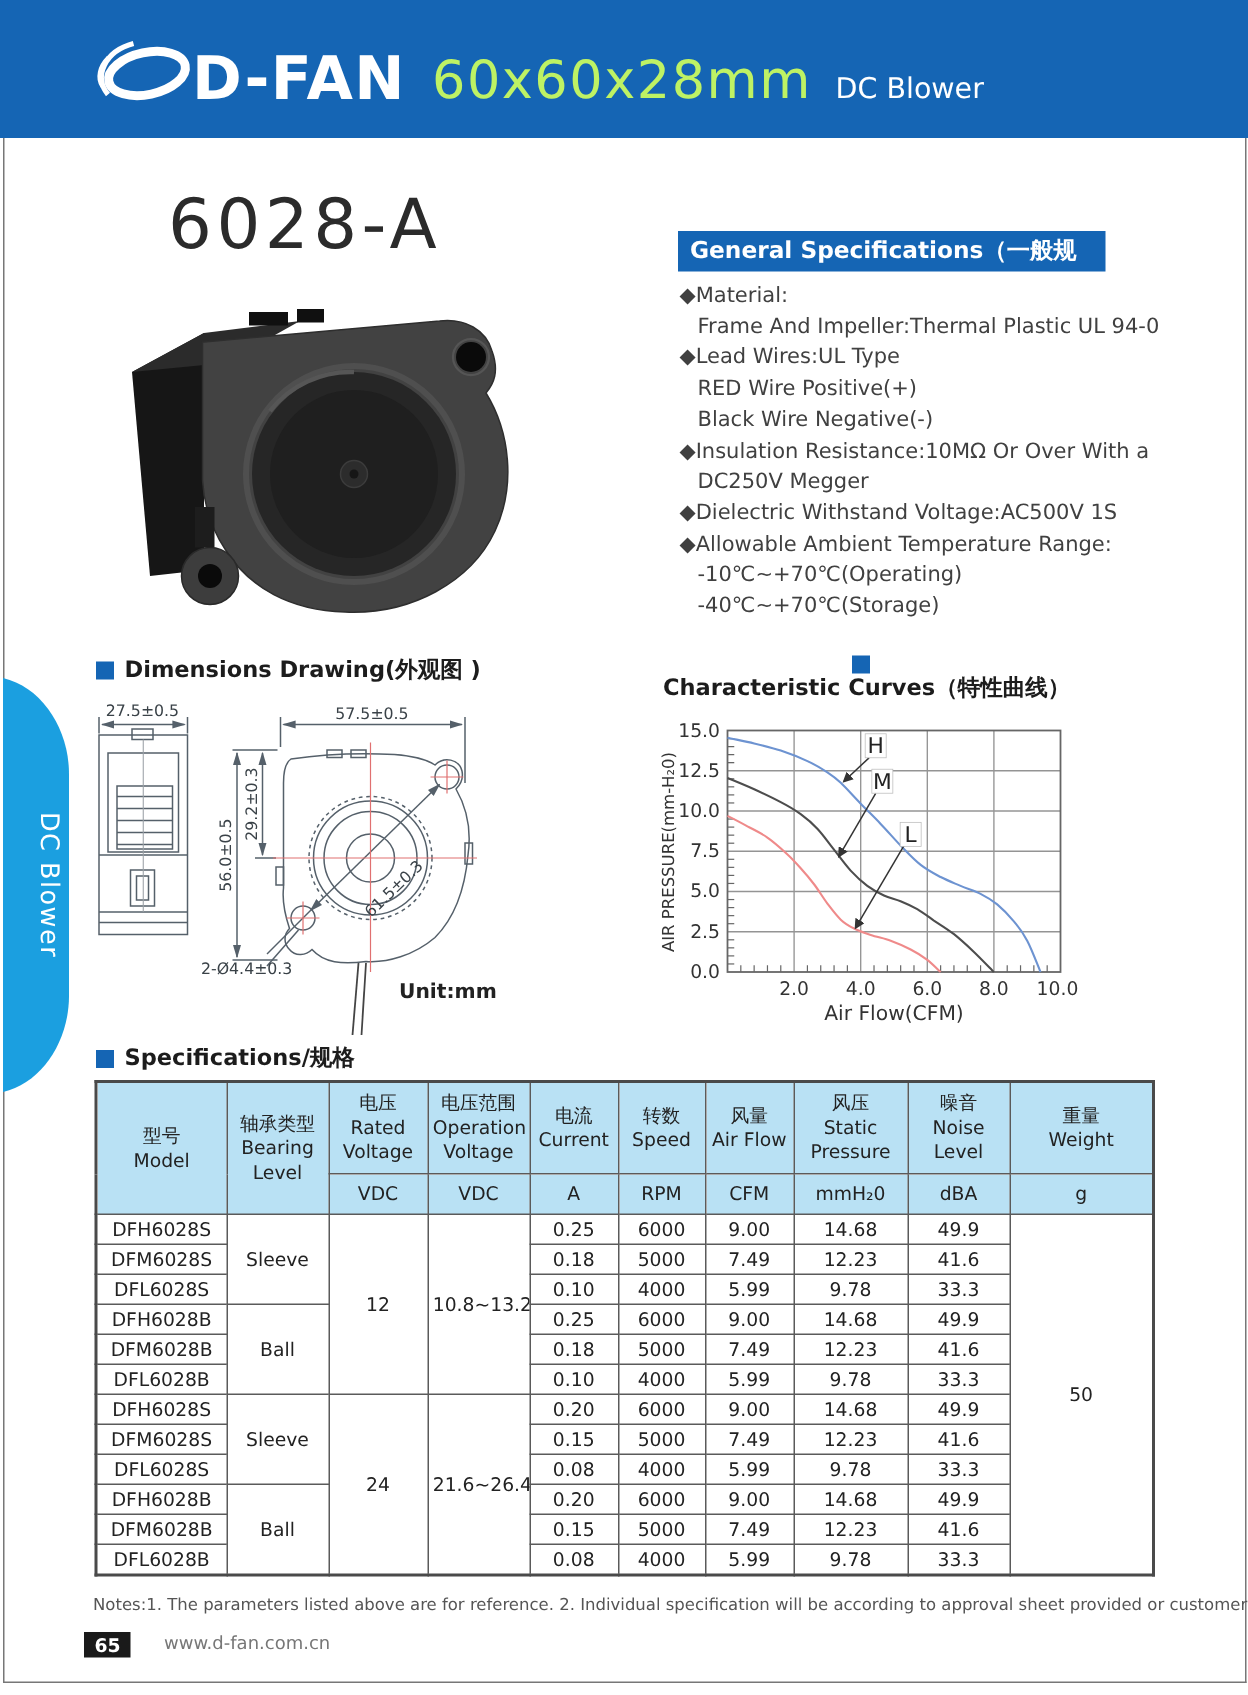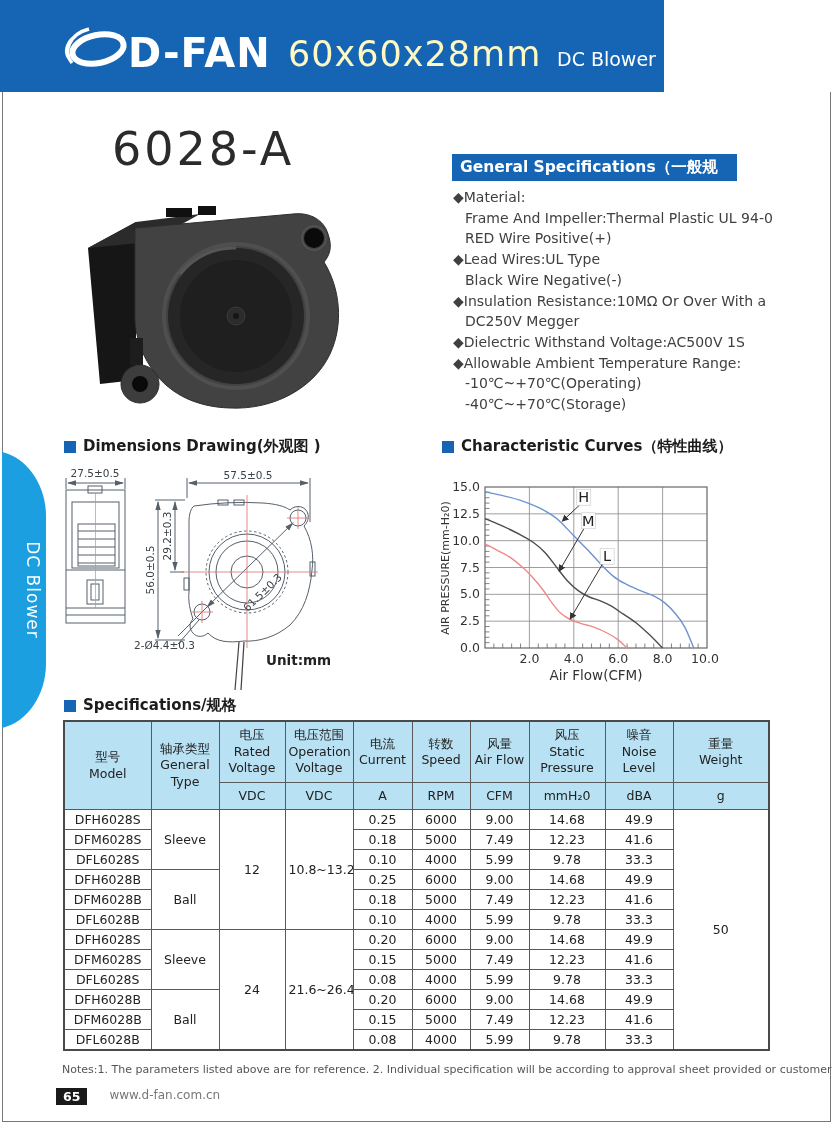--- a/index.html
+++ b/index.html
@@ -1,22 +1,22 @@
 <!DOCTYPE html>
 <html><head>
 <meta charset="utf-8">
 <style>
   html,body{margin:0;padding:0;}
   body{
     width:832px;height:1130px;position:relative;background:#fff;overflow:hidden;
     font-family:"DejaVu Sans","Liberation Sans",sans-serif;color:#222;
   }
-  .top-bar{position:absolute;left:0;top:0;width:664px;height:92px;background:#1565b4;}
+  .top-bar{position:absolute;left:0;top:0;width:832px;height:92px;background:#1565b4;}
   .brand-text{position:absolute;left:128px;top:30px;color:#fff;font-size:40px;font-weight:bold;letter-spacing:1px;}
-  .size-text{position:absolute;left:288px;top:34px;color:#fef9c3;font-size:35px;font-weight:400;letter-spacing:1px;}
+  .size-text{position:absolute;left:288px;top:34px;color:#bef264;font-size:35px;font-weight:400;letter-spacing:1px;}
   .type-text{position:absolute;left:557px;top:48px;color:#fff;font-size:19px;font-weight:500;}
   .page-frame{position:absolute;left:2px;top:92px;width:827px;height:1029px;
     border-left:1px solid #777;border-right:1px solid #777;border-bottom:1px solid #777;}
   .side-tab{position:absolute;left:2px;top:450px;}
   .model-title{position:absolute;left:112px;top:122px;font-size:46px;color:#2b2b2b;letter-spacing:3px;}
   .photo{position:absolute;left:78px;top:188px;}
   .gs-bar{position:absolute;left:452px;top:154px;width:285px;height:27px;background:#1565b4;
     color:#fff;font-size:15.5px;font-weight:bold;line-height:27px;padding-left:8px;box-sizing:border-box;}
   .gs-list{position:absolute;left:453px;top:187px;width:310px;font-size:14px;color:#404040;}
   .spec-line{line-height:20.7px;padding-left:12px;white-space:nowrap;}
@@ -85,36 +85,36 @@
     <circle cx="158" cy="128" r="9" fill="#2c2c2c" stroke="#3c3c3c"></circle>
     <circle cx="158" cy="128" r="3" fill="#161616"></circle>
     <path d="M102,86 A68,68 0 0 1 158,60" stroke="#565656" stroke-width="3" fill="none"></path>
   </g>
 </svg>
 
 <div class="gs-bar">General Specifications（一般规格）</div>
 <div class="gs-list">
     <div class="spec-line b">◆Material:</div>
     <div class="spec-line">Frame And Impeller:Thermal Plastic UL 94-0</div>
+    <div class="spec-line b">◆Lead Wires:UL Type</div>
     <div class="spec-line">RED Wire Positive(+)</div>
-    <div class="spec-line b">◆Lead Wires:UL Type</div>
     <div class="spec-line">Black Wire Negative(-)</div>
     <div class="spec-line b">◆Insulation Resistance:10MΩ Or Over With a</div>
     <div class="spec-line">DC250V Megger</div>
     <div class="spec-line b">◆Dielectric Withstand Voltage:AC500V 1S</div>
     <div class="spec-line b">◆Allowable Ambient Temperature Range:</div>
     <div class="spec-line">-10℃~+70℃(Operating)</div>
     <div class="spec-line">-40℃~+70℃(Storage)</div>
   </div>
 
 <div class="sec-title" style="left:64px;top:437px;">
   <span class="sq"></span>
   <span>Dimensions Drawing(外观图 )</span>
 </div>
-<div class="sec-title" style="left:442px;top:437px;">
+<div class="sec-title" style="left:442px;top:437px;flex-direction:column;">
   <span class="sq"></span>
   <span>Characteristic Curves（特性曲线）</span>
 </div>
 
 <svg class="dims-svg" width="380" height="235" viewBox="0 0 380 235">
   <defs>
     <marker id="dimarr" viewBox="0 0 10 6" refX="9" refY="3" markerWidth="9" markerHeight="6" orient="auto-start-reverse">
       <path d="M0,0 L10,3 L0,6 Z" fill="#55606a"></path>
     </marker>
   </defs>
@@ -295,21 +295,21 @@
         <col style="width:96px">
     </colgroup>
     <thead>
         <tr class="h1">
           <th rowspan="2">
             <div>型号</div>
             <div>Model</div>
           </th>
           <th rowspan="2">
             <div>轴承类型</div>
-            <div>General Type</div>
+            <div>Bearing Level</div>
           </th>
           <th>
             <div>电压</div>
             <div>Rated Voltage</div>
           </th>
           <th>
             <div>电压范围</div>
             <div>Operation Voltage</div>
           </th>
           <th>

